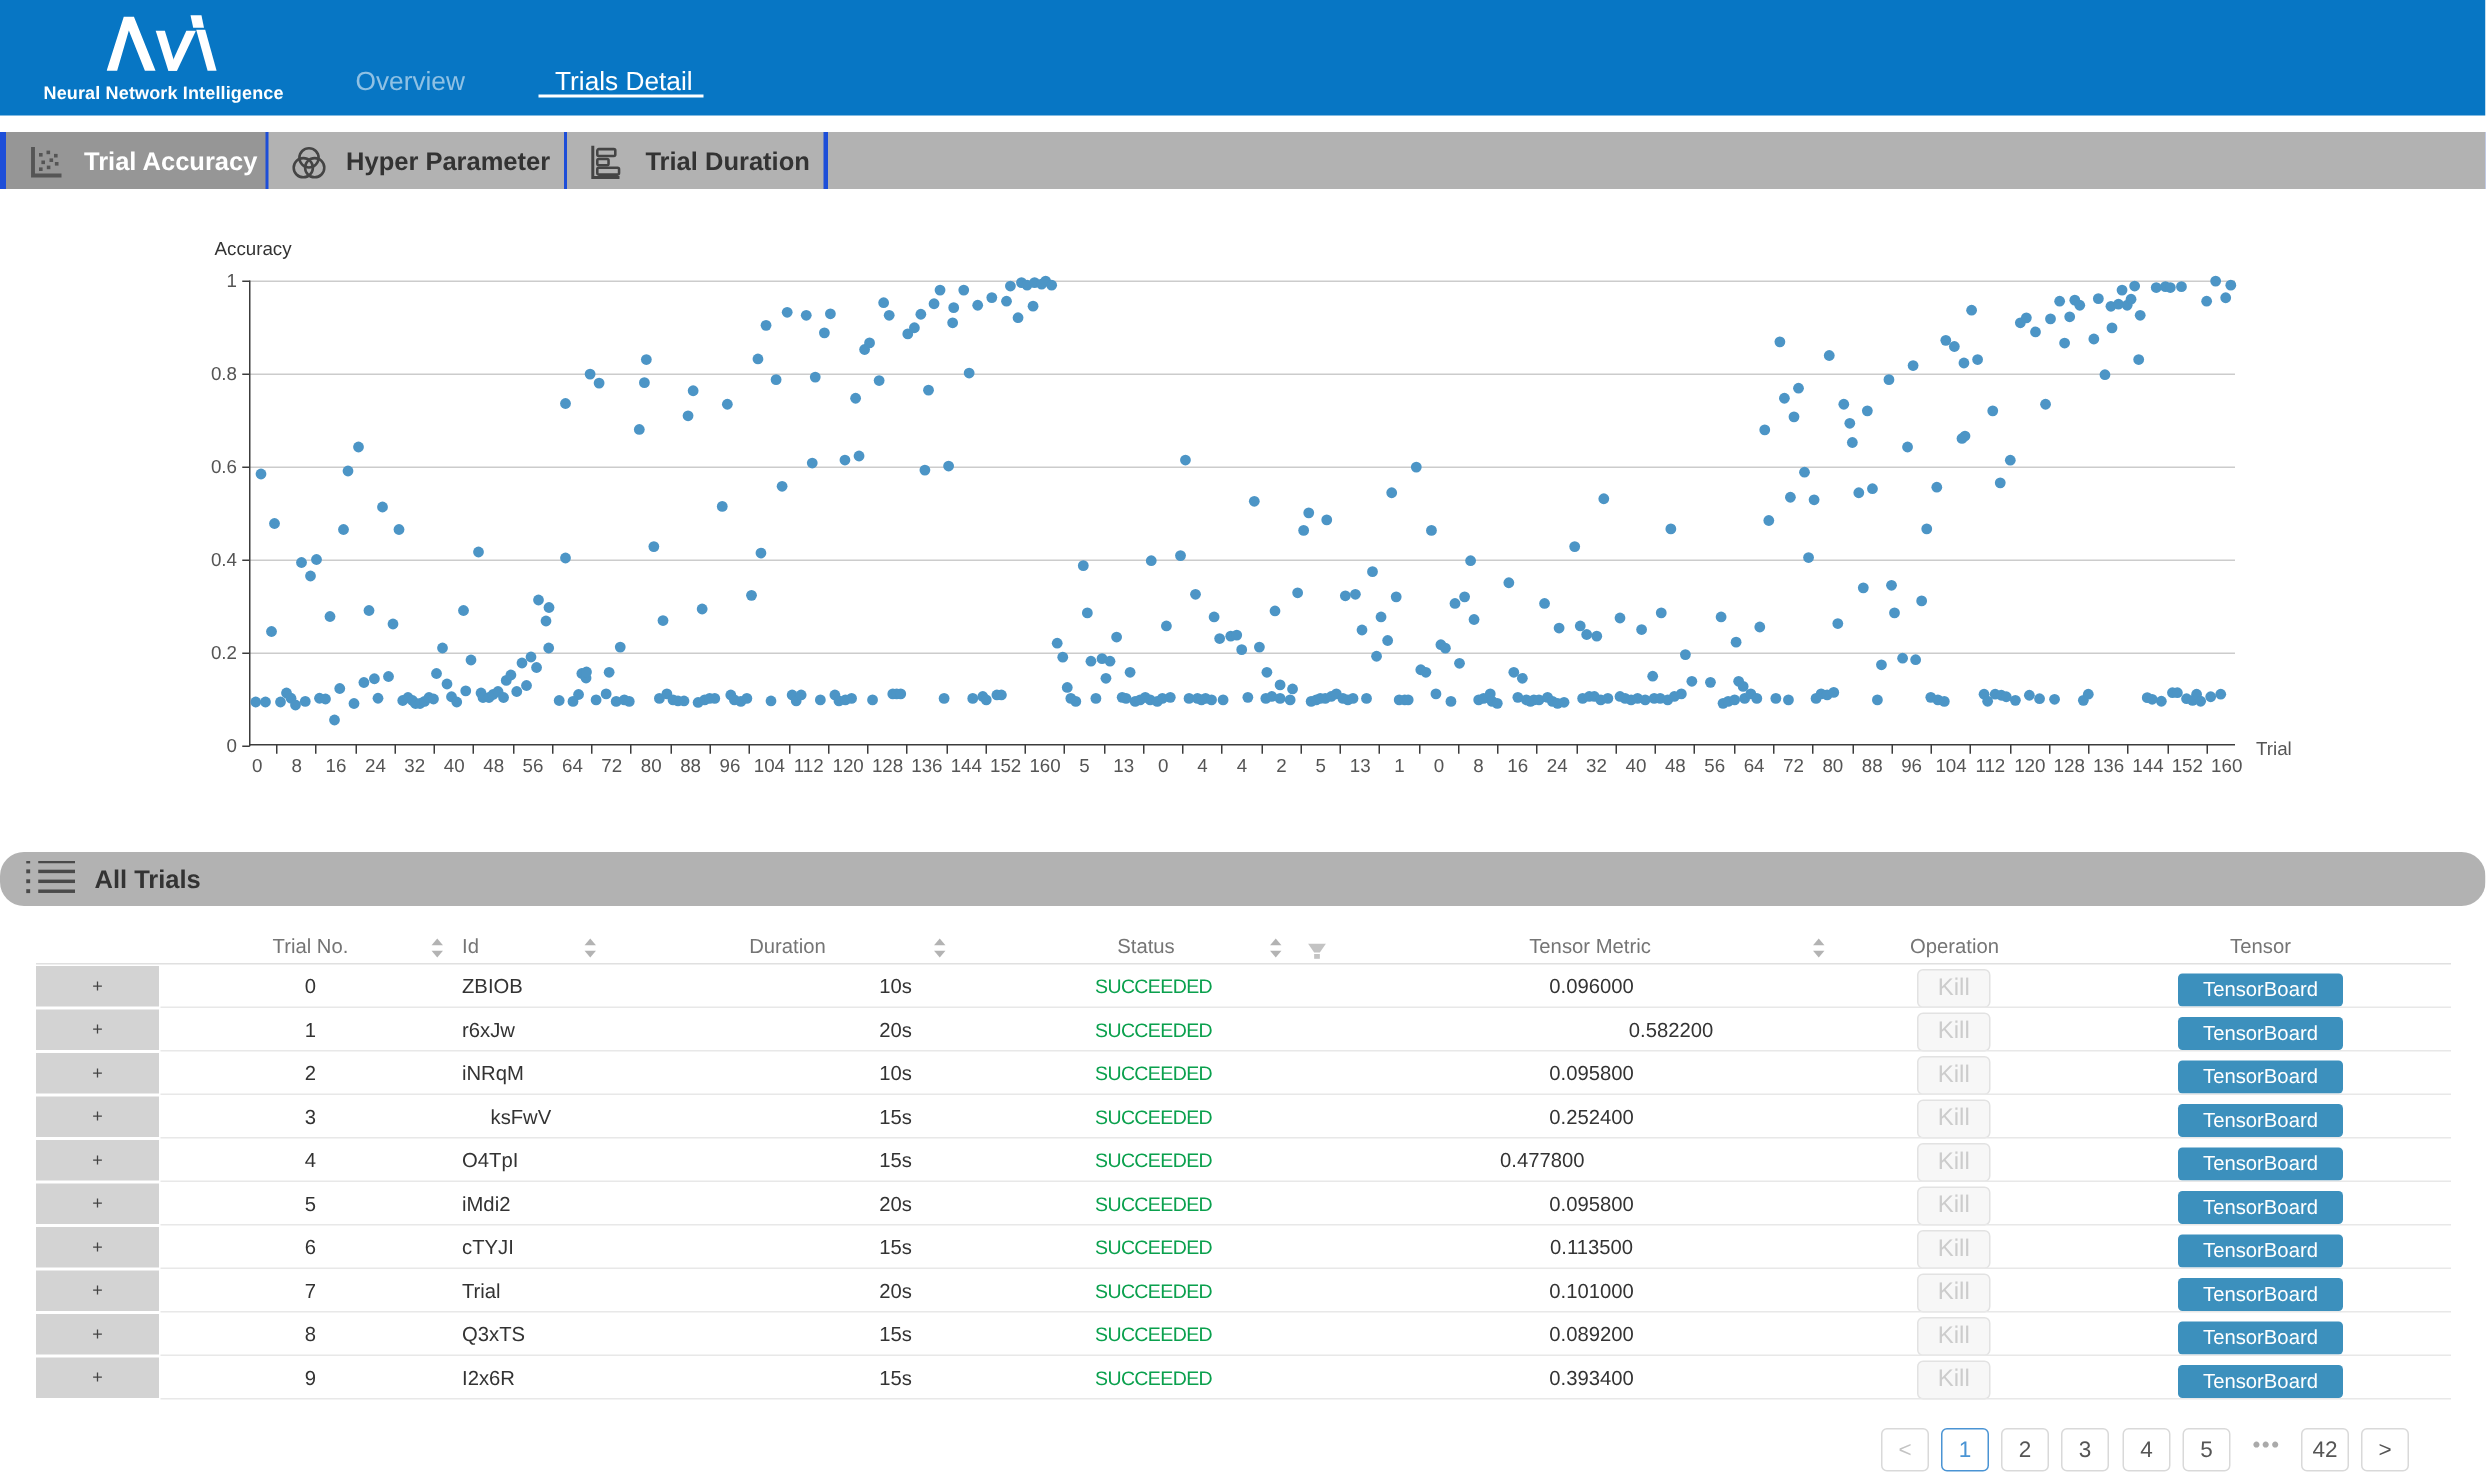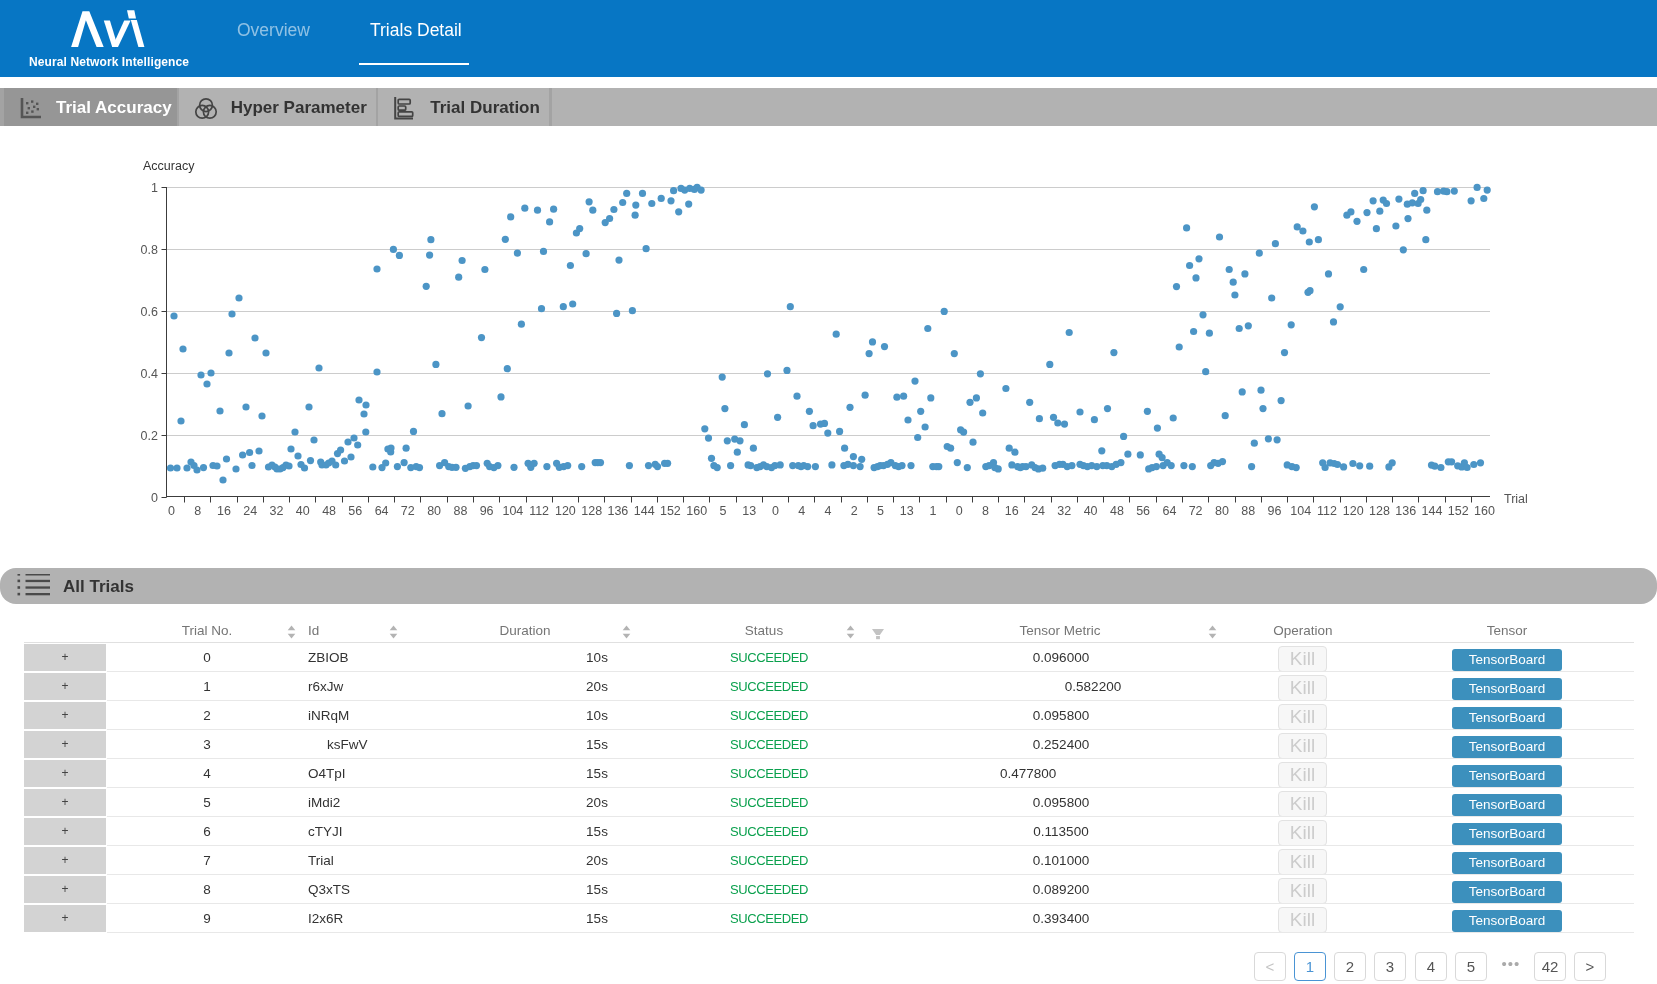--- a/index.html
+++ b/index.html
@@ -4,27 +4,27 @@
 * { margin:0; padding:0; box-sizing:border-box; }
 html,body { width:1657px; height:984px; background:#fff; overflow:hidden;
   font-family:"Liberation Sans", sans-serif; }
 #page { position:relative; width:1657px; height:984px; }
 
 
 #hdr { position:absolute; left:0; top:0; width:1657px; height:77px; background:#0776c4; }
 #logo { position:absolute; left:71px; top:10px; }
 #logotx { position:absolute; left:29px; top:55px; width:220px; color:#ffffff;
   font-size:12px; font-weight:bold; letter-spacing:0.1px; }
-.navtab { position:absolute; top:20px; font-size:17.5px; }
+.navtab { position:absolute; top:44px; font-size:17.5px; }
 #nav1 { left:237px; color:rgba(255,255,255,0.55); }
 #nav2 { left:370px; color:#fff; }
 #nav2u { position:absolute; left:359px; top:63px; width:110px; height:2px; background:#fff; }
 
 
-#tabbar { position:absolute; left:0; top:88px; width:1657px; height:38px; background:#a3a3a3; }
+#tabbar { position:absolute; left:0; top:88px; width:1657px; height:38px; background:#1d4ed8; }
 .tab { position:absolute; top:0; height:38px; font-size:17px; font-weight:bold; color:#333; white-space:nowrap; }
 #tab1 { left:4px;  width:172.5px; background:#969696; color:#fff; }
 #tab2 { left:178.7px; width:197.4px; background:#b2b2b2; }
 #tab3 { left:378.3px; width:171.2px; background:#b2b2b2; }
 #tabtail { position:absolute; left:551.7px; top:0; width:1105.3px; height:38px; background:#b2b2b2; }
 .tabic { position:absolute; left:15px; top:8.5px; }
 .tabtx { position:absolute; left:52px; top:10px; }
 
 
 #atbar { position:absolute; left:0; top:568px; width:1657px; height:36px; background:#b2b2b2;border-radius:16px; }
@@ -37,21 +37,21 @@
 .sorth { top:8px !important; }
 .thead .sort svg { display:block; }
 .trow { position:relative; height:29px; margin-left:24px; width:1610px; font-size:13.5px; color:#333; }
 .trow::after { content:''; position:absolute; left:83px; top:28px; width:1527px; height:1px; background:#e8e8e8; }
 .trow .c { position:absolute; top:7px; }
 .pluscell { position:absolute; left:0; top:1px; width:82px; height:27px; background:#d3d3d3;
   text-align:center; font-size:12px; color:#444; line-height:26px; }
 .succ { color:#0aa04d; font-size:13px; letter-spacing:-0.4px; }
 .kill { position:absolute; left:1254px; top:3px; width:49px; height:26px; background:#f7f7f7;
   border:1px solid #e2e2e2; border-radius:4px; text-align:center; line-height:23px;
-  color:#ccc; font-size:19px; }
+  color:#ccc; font-size:16px; }
 .tb { position:absolute; left:1428px; top:6px; width:110px; height:22px; background:#3c90bd;
   border-radius:3px; text-align:center; line-height:22px; color:#fff; font-size:13.5px; }
 
 
 #pager { position:absolute; left:0; top:952px; width:1657px; height:30px; font-size:15px; }
 .pg { position:absolute; top:0; width:32px; height:29px; border:1px solid #d9d9d9;
   border-radius:4px; background:#fff; color:#555; text-align:center; line-height:27px; }
 .pg.act { border-color:#4a94d4; color:#4a94d4; }
 .pg.dots { border:none; color:#aaa; letter-spacing:1px; line-height:24px; }
 </style></head>
@@ -715,21 +715,21 @@
         <span class="c" style="left:976px;width:122px;text-align:center;">0.096000</span>
         <span class="kill">Kill</span>
         <span class="tb">TensorBoard</span>
       </div>
 <div class="trow">
         <span class="pluscell">+</span>
         <span class="c" style="left:122px;width:122px;text-align:center;">1</span>
         <span class="c" style="left:284px;">r6xJw</span>
         <span class="c" style="left:512px;width:122px;text-align:center;">20s</span>
         <span class="c succ" style="left:706px;">SUCCEEDED</span>
-        <span class="c" style="left:1008px;width:122px;text-align:center;">0.582200</span>
+        <span class="c" style="left:1029px;width:122px;text-align:center;">0.582200</span>
         <span class="kill">Kill</span>
         <span class="tb">TensorBoard</span>
       </div>
 <div class="trow">
         <span class="pluscell">+</span>
         <span class="c" style="left:122px;width:122px;text-align:center;">2</span>
         <span class="c" style="left:284px;">iNRqM</span>
         <span class="c" style="left:512px;width:122px;text-align:center;">10s</span>
         <span class="c succ" style="left:706px;">SUCCEEDED</span>
         <span class="c" style="left:976px;width:122px;text-align:center;">0.095800</span>

